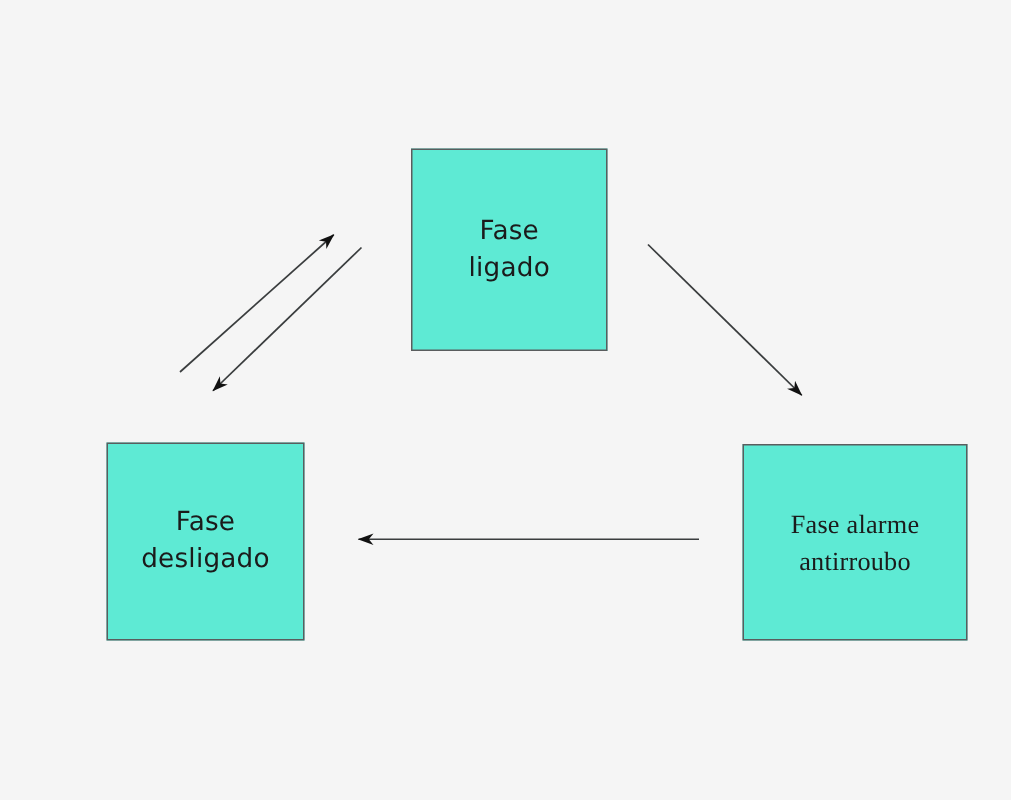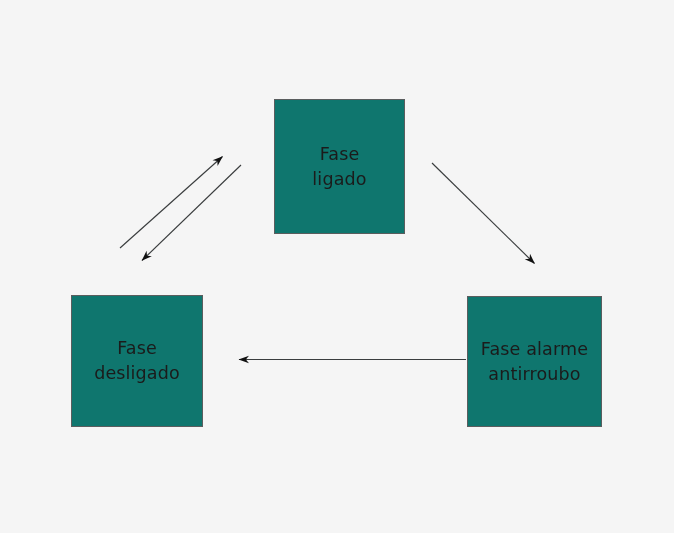--- a/index.html
+++ b/index.html
@@ -18,21 +18,21 @@
     position: absolute;
     left: 0;
     top: 0;
     width: 674px;
     height: 533px;
   }
   .state-box {
     position: absolute;
     box-sizing: border-box;
     border: 1px solid #5a5d5e;
-    background: #0f766e;
+    background: #5eead4;
     display: flex;
     align-items: center;
     justify-content: center;
     text-align: center;
   }
   .state-label {
     font-size: 17.5px;
     line-height: 1.42;
     color: #1b1b1b;
     letter-spacing: 0.15px;
@@ -44,24 +44,25 @@
     width: 131px;
     height: 135px;
   }
   #box-desligado {
     left: 71px;
     top: 295px;
     width: 132px;
     height: 132px;
   }
   #box-alarme {
-    left: 467px;
+    left: 495px;
     top: 296px;
-    width: 135px;
+    width: 150px;
     height: 131px;
+    font-family: Liberation Serif, serif;
   }
   .edge-svg {
     position: absolute;
     left: 0;
     top: 0;
     width: 674px;
     height: 533px;
     pointer-events: none;
   }
 </style>

